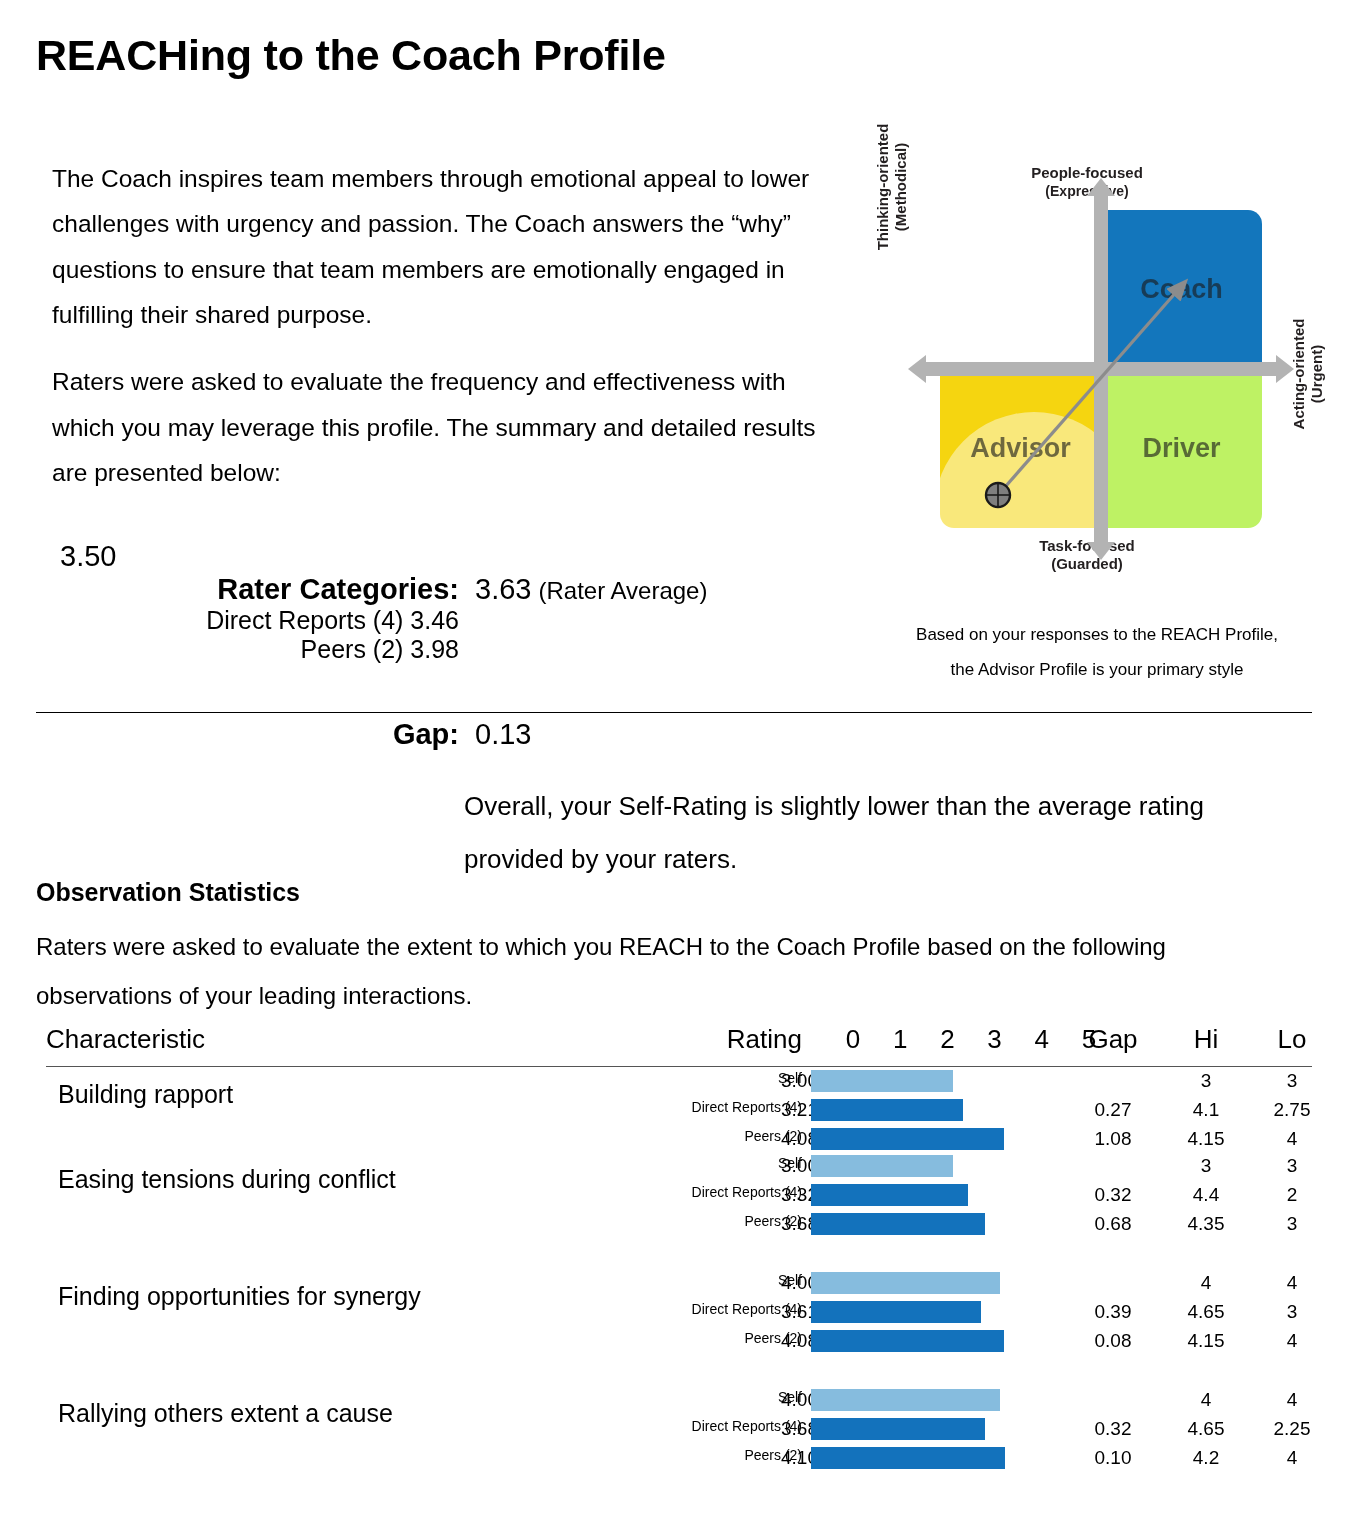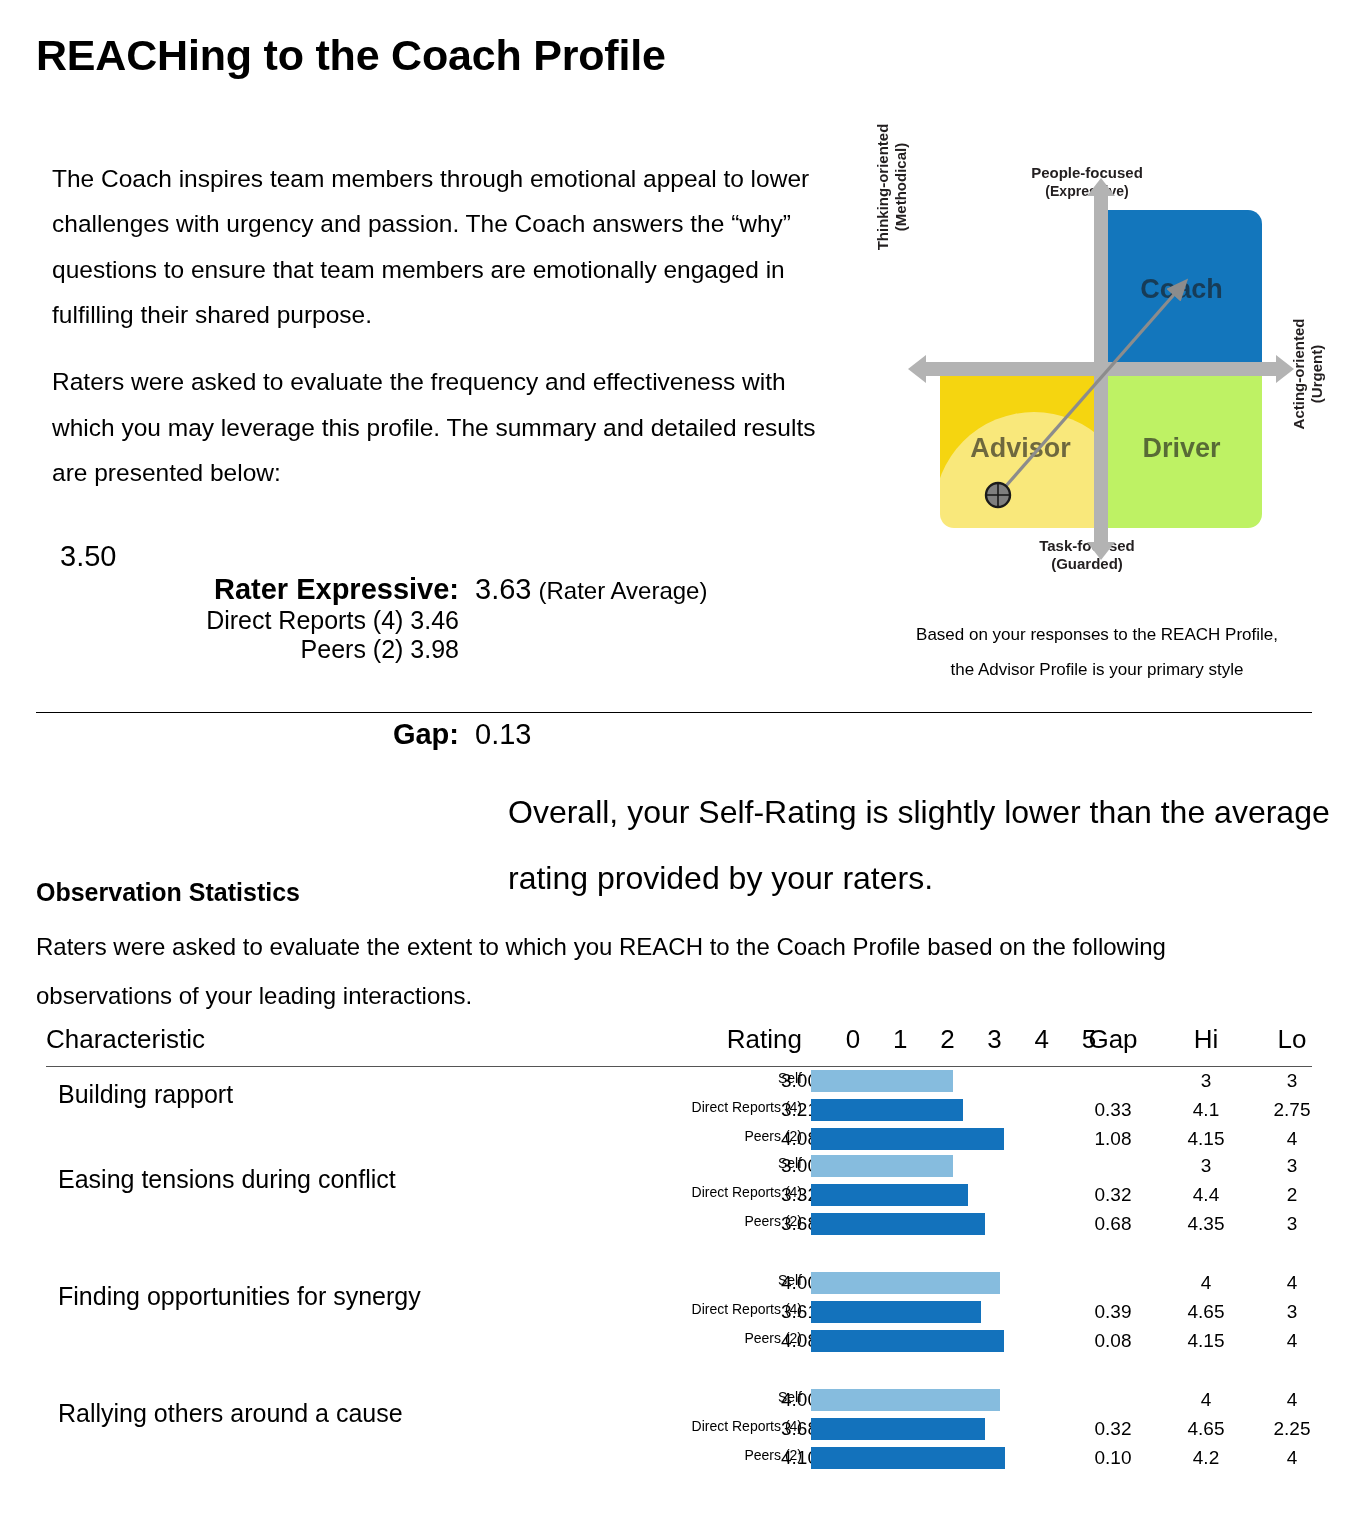--- a/index.html
+++ b/index.html
@@ -167,24 +167,24 @@
     position: absolute;
     left: 36px;
     top: 712px;
     width: 1276px;
     border-top: 1.6px solid #000;
   }
   .gap-row { position: absolute; left: 60px; top: 718px; width: 790px; }
 
   .gap-note {
     position: absolute;
-    left: 508px;
+    left: 464px;
     top: 780px;
     width: 830px;
-    font-size: 32px;
+    font-size: 26px;
     line-height: 2.05;
   }
 
   
   .obs-heading {
     position: absolute;
     left: 36px;
     top: 878px;
     font-size: 25px;
     font-weight: bold;
@@ -317,21 +317,21 @@
 <div class="quad-caption">
   <div>Based on your responses to the REACH Profile,</div>
   <div>the Advisor Profile is your primary style</div>
 </div>
 
 <div class="summary">
   <div class="sum-row">
     <div class="sum-value">3.50</div>
   </div>
   <div class="sum-row">
-    <div class="sum-label">Rater Expressive:</div>
+    <div class="sum-label">Rater Categories:</div>
     <div class="sum-value">3.63</div>
     <div class="sum-note">(Rater Average)</div>
   </div>
   <div class="sum-row">
     <div class="sum-label plain">Direct Reports (4) 3.46</div>
   </div>
   <div class="sum-row">
     <div class="sum-label plain">Peers (2) 3.98</div>
   </div>
 </div>
@@ -376,21 +376,21 @@
           <div class="r-gap"></div>
           <div class="r-hi">3</div>
           <div class="r-lo">3</div>
           <div class="bar-track">
             <div class="bar self" style="width: 141.6px; background: rgb(134, 188, 222);"></div>
           </div>
         </div>
         <div class="row">
           <div class="r-cat">Direct Reports (4)</div>
           <div class="r-val">3.21</div>
-          <div class="r-gap">0.33</div>
+          <div class="r-gap">0.27</div>
           <div class="r-hi">4.1</div>
           <div class="r-lo">2.75</div>
           <div class="bar-track">
             <div class="bar rater" style="width: 151.512px; background: rgb(19, 114, 188);"></div>
           </div>
         </div>
         <div class="row">
           <div class="r-cat">Peers (2)</div>
           <div class="r-val">4.08</div>
           <div class="r-gap">1.08</div>
@@ -461,21 +461,21 @@
           <div class="r-val">4.08</div>
           <div class="r-gap">0.08</div>
           <div class="r-hi">4.15</div>
           <div class="r-lo">4</div>
           <div class="bar-track">
             <div class="bar rater" style="width: 192.576px; background: rgb(19, 114, 188);"></div>
           </div>
         </div>
       </div>
       <div class="grp" style="height: 117px;">
-        <div class="grp-label">Rallying others around a cause</div>
+        <div class="grp-label">Rallying others extent a cause</div>
         <div class="row">
           <div class="r-cat">Self</div>
           <div class="r-val">4.00</div>
           <div class="r-gap"></div>
           <div class="r-hi">4</div>
           <div class="r-lo">4</div>
           <div class="bar-track">
             <div class="bar self" style="width: 188.8px; background: rgb(134, 188, 222);"></div>
           </div>
         </div>

